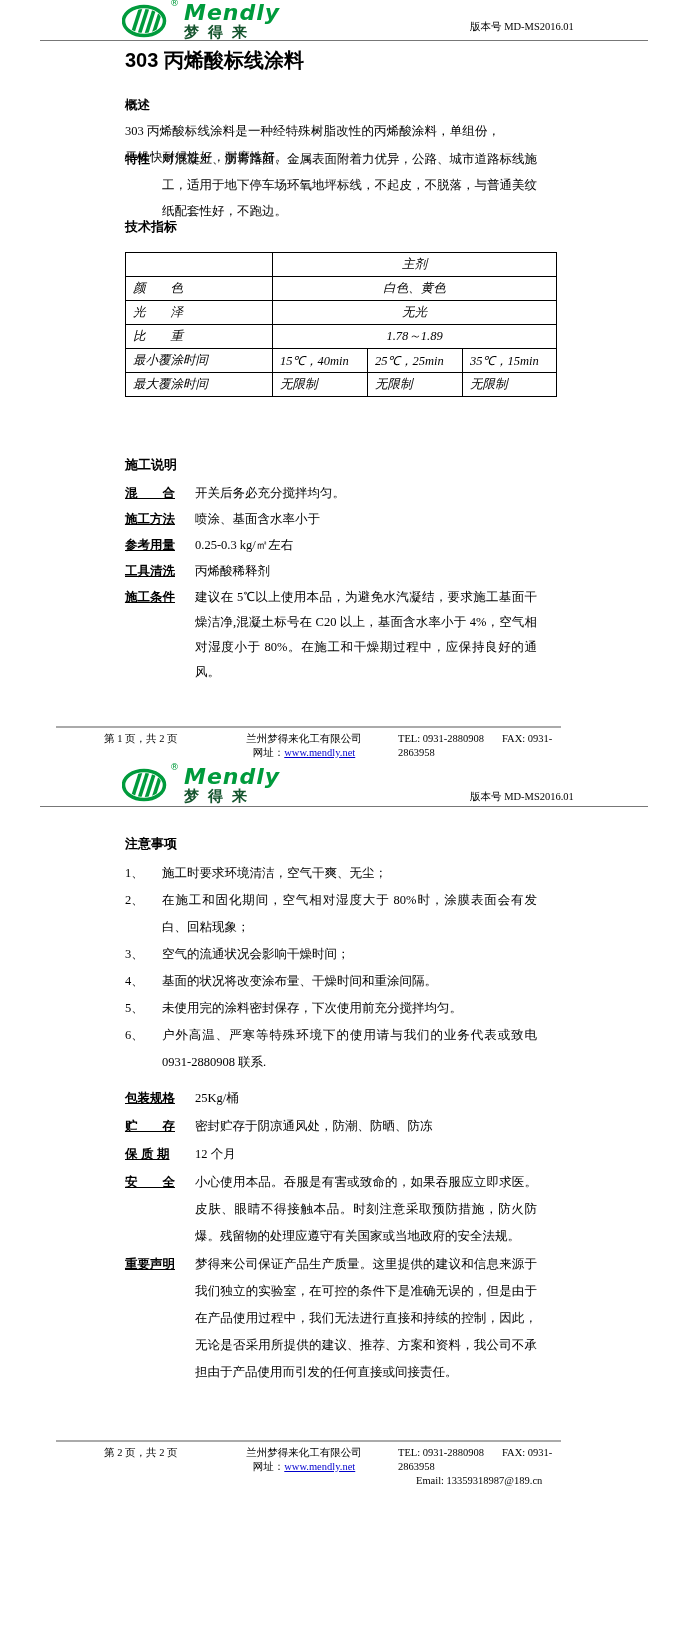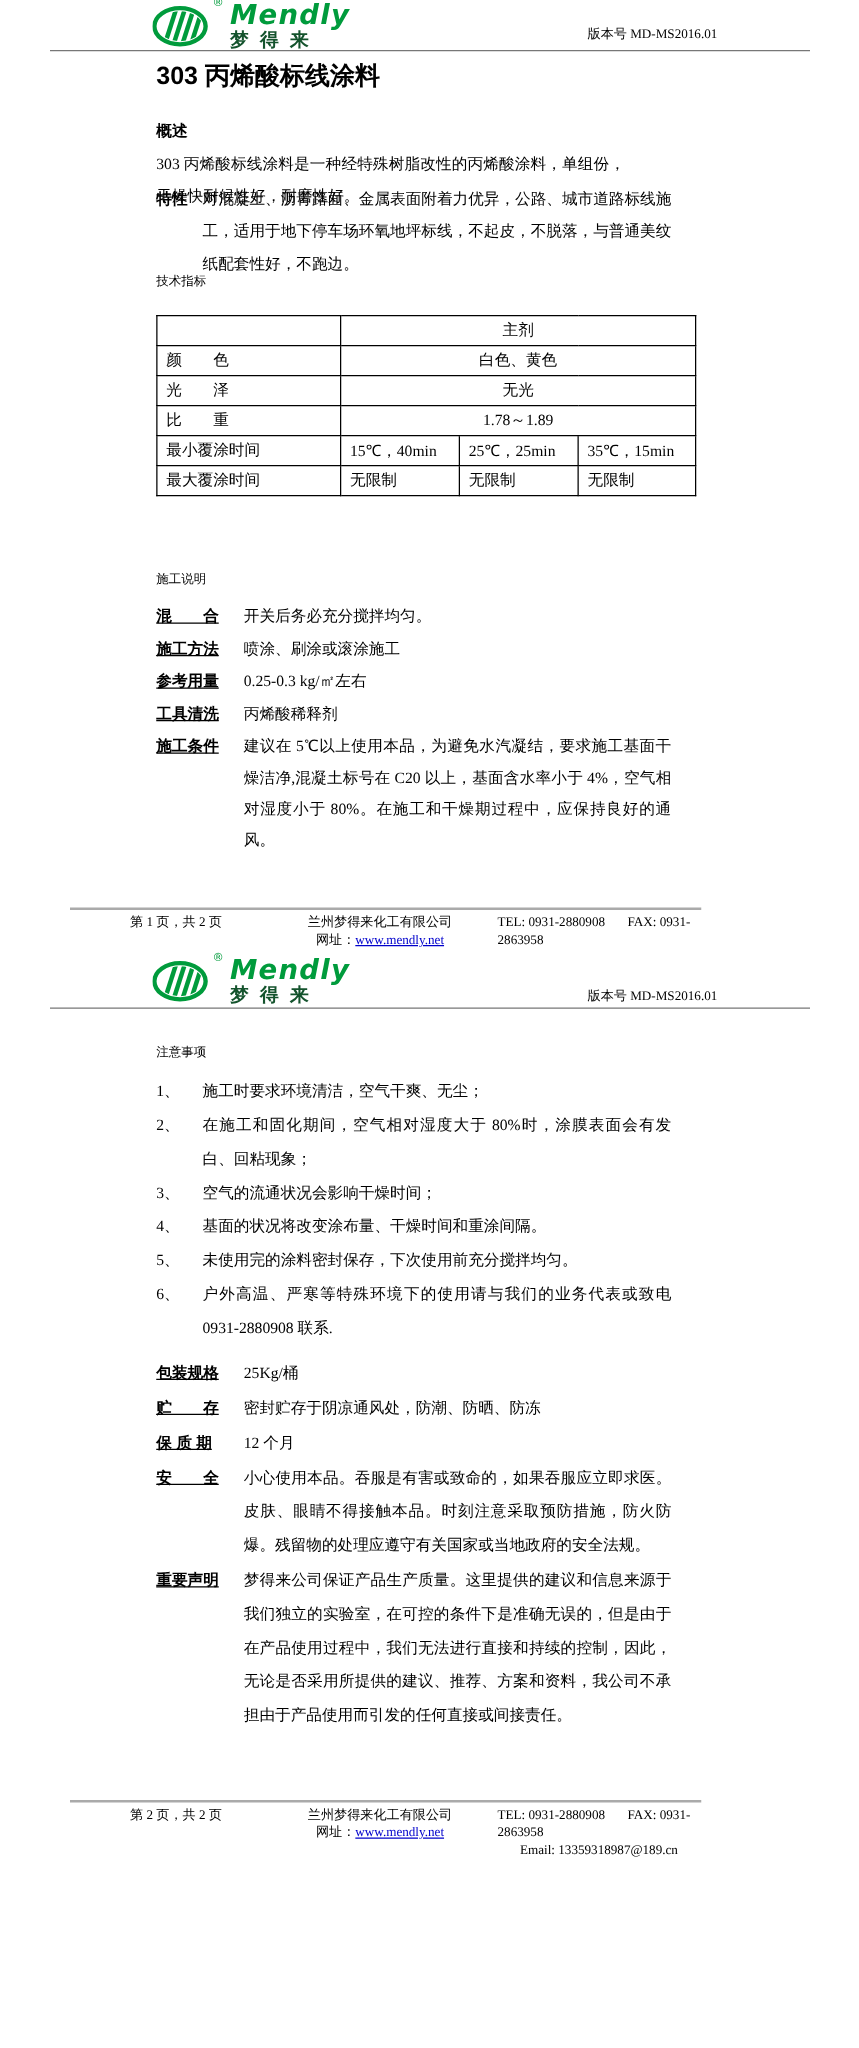--- a/index.html
+++ b/index.html
@@ -20,23 +20,23 @@
 
   .hrule{height:1px;background:#777;}
   .frule{height:2px;background:#aaa;}
 
   .doc-title{font-size:20px;font-weight:bold;font-family:"Liberation Sans",sans-serif;}
 
   .sec{display:flex;width:412px;}
   .sec-label{width:37px;font-weight:bold;font-size:12.5px;line-height:26px;font-family:"Liberation Sans",sans-serif;flex:none;}
   .sec-text{width:375px;font-size:12.5px;line-height:26px;text-align:justify;}
 
-  .h2{font-size:10px;font-weight:normal;font-family:"Liberation Sans",sans-serif;text-align:center;}
-
-  table.tech{border-collapse:collapse;table-layout:fixed;}
+  .h2{font-size:13px;font-weight:bold;font-family:"Liberation Sans",sans-serif;text-align:center;}
+
+  table.tech{border-collapse:collapse;table-layout:fixed;font-style:italic;}
   table.tech td{border:1px solid #000;font-size:12.5px;height:23px;padding:0 7px;white-space:nowrap;overflow:hidden;}
   td.lbl{font-family:"Liberation Sans",sans-serif;}
   td.ctr{text-align:center;}
 
   .kv{display:flex;width:412px;margin-bottom:1px;}
   .kv-label{width:70px;flex:none;font-weight:bold;font-size:12.5px;line-height:25px;font-family:"Liberation Sans",sans-serif;text-decoration:underline;}
   .kv-text{width:342px;font-size:12.5px;line-height:25px;text-align:justify;}
 
   .note{display:flex;width:412px;}
   .note-num{width:37px;flex:none;font-size:12.5px;line-height:27px;}
@@ -141,21 +141,21 @@
 
   <div class="abs h2" style="left:125px;top:456px;">施工说明</div>
 
   <div class="abs" style="left:125px;top:481px;">
     <div class="kv">
       <span class="kv-label">混　　合</span>
       <span class="kv-text">开关后务必充分搅拌均匀。</span>
     </div>
     <div class="kv">
       <span class="kv-label">施工方法</span>
-      <span class="kv-text">喷涂、刷涂或滚涂施工</span>
+      <span class="kv-text">喷涂、基面含水率小于</span>
     </div>
     <div class="kv">
       <span class="kv-label">参考用量</span>
       <span class="kv-text">0.25-0.3 kg/㎡左右</span>
     </div>
     <div class="kv">
       <span class="kv-label">工具清洗</span>
       <span class="kv-text">丙烯酸稀释剂</span>
     </div>
     <div class="kv">

